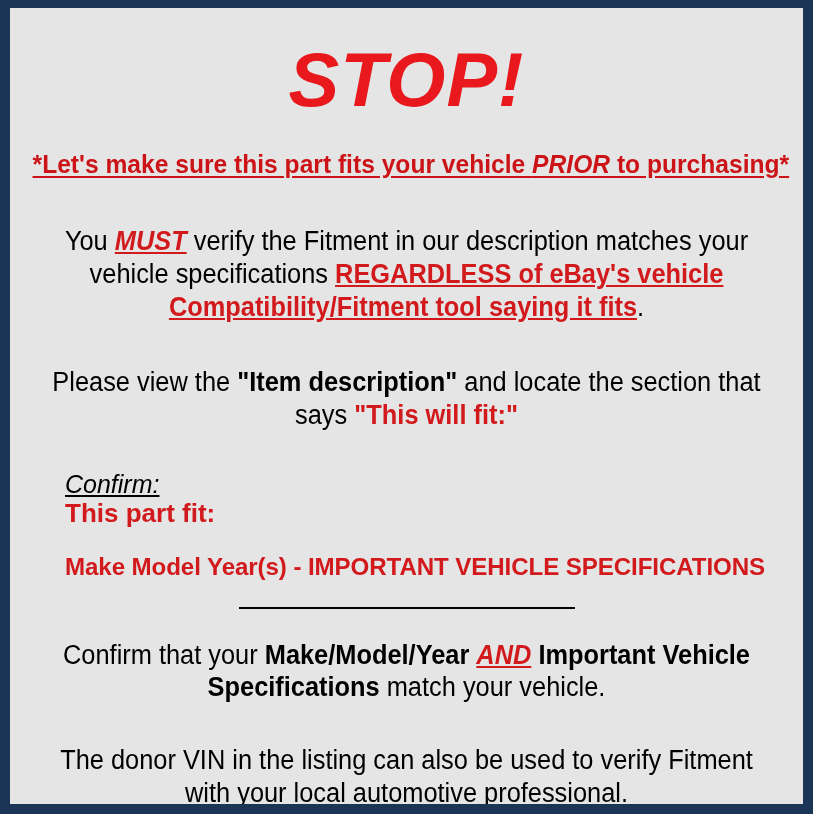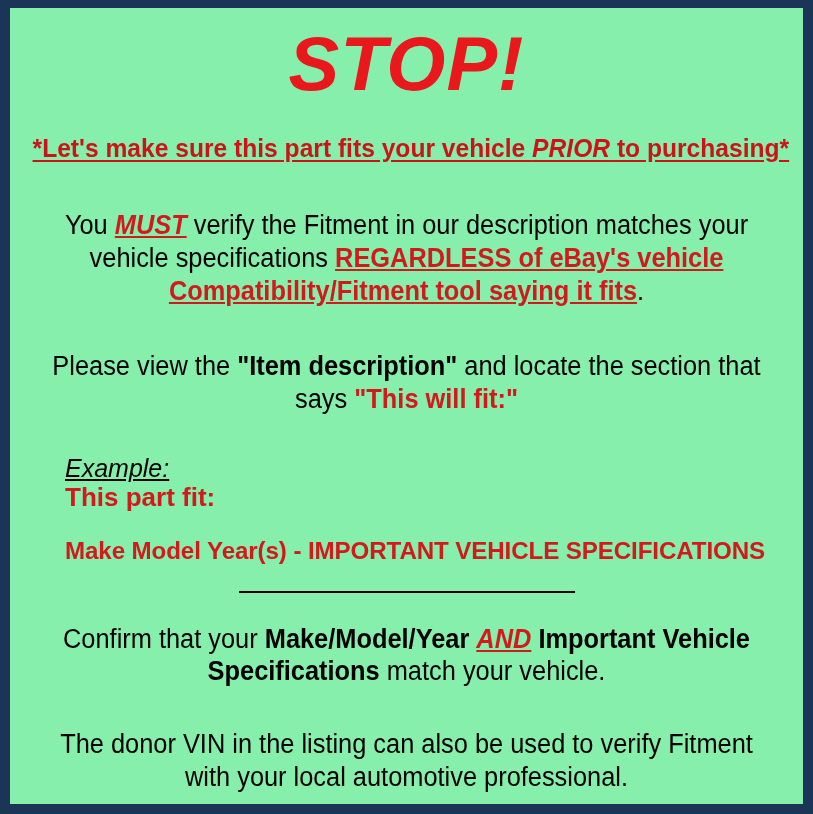--- a/index.html
+++ b/index.html
@@ -25,22 +25,22 @@
     border-right: 10px solid #1b3557;
     border-bottom: 10px solid #1b3557;
     padding: 0;
     position: relative;
   }
 
   .inner {
     box-sizing: border-box;
     width: 100%;
     height: 100%;
-    background: #86efac;
-    padding: 0 9px;
+    background: #e5e5e5;
+    padding: 16px 9px;
     text-align: center;
     overflow: hidden;
   }
 
   
   .headline {
     color: #e8181c;
     font-weight: bold;
     font-style: italic;
     font-size: 76px;
@@ -171,21 +171,21 @@
     <p class="para p-must">
       <span>You </span><span class="r-bui">MUST</span><span> verify the Fitment in our description matches your vehicle specifications </span><span class="r-bu">REGARDLESS of eBay's vehicle Compatibility/Fitment tool saying it fits</span><span>.</span>
     </p>
 
     <p class="para p-view">
       <span>Please view the </span><span class="k-b">"Item description"</span><span> and locate the section that says </span><span class="r-b">"This will fit:"</span>
     </p>
 
     <div class="example-block">
       <div>
-        <span class="example-label">Example:</span>
+        <span class="example-label">Confirm:</span>
       </div>
       <div class="example-fit">This part fit:</div>
       <div class="example-spec">Make Model Year(s) - IMPORTANT VEHICLE SPECIFICATIONS</div>
     </div>
 
     <div class="divider-wrap">
       <span class="divider"></span>
     </div>
 
     <p class="para p-confirm">

